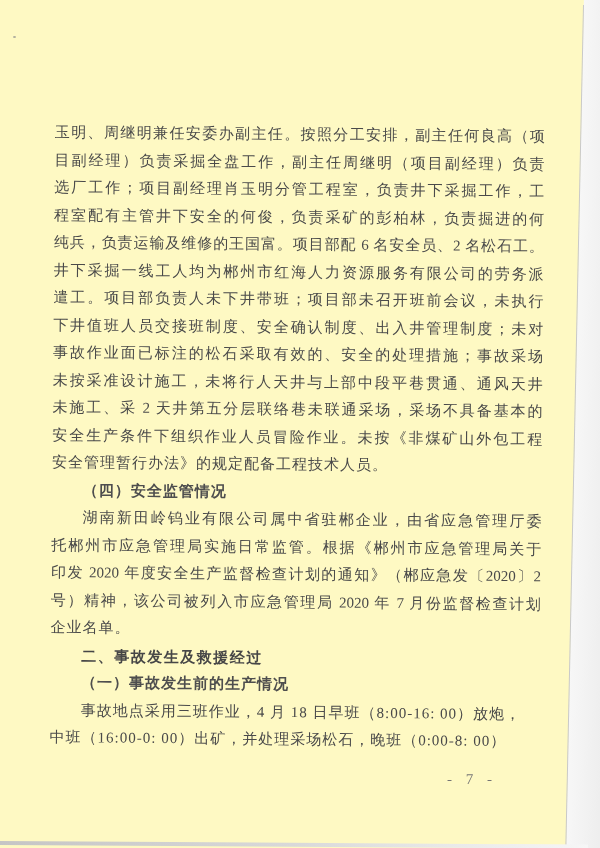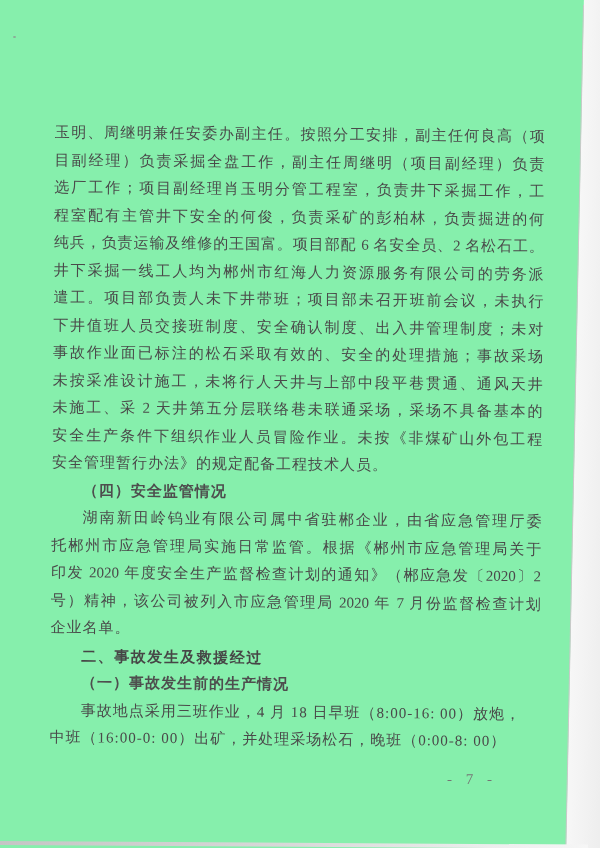--- a/index.html
+++ b/index.html
@@ -4,21 +4,21 @@
 <style>
   html, body {
     margin: 0;
     padding: 0;
     background: #ffffff;
   }
   .page {
     position: relative;
     width: 600px;
     height: 848px;
-    background: #86efac;
+    background: #fef9c3;
     overflow: hidden;
     font-family: "Liberation Serif", "DejaVu Serif", serif;
   }
   
   .edge-right-area {
     position: absolute;
     left: 584px;
     top: -6px;
     width: 60px;
     height: 862px;

